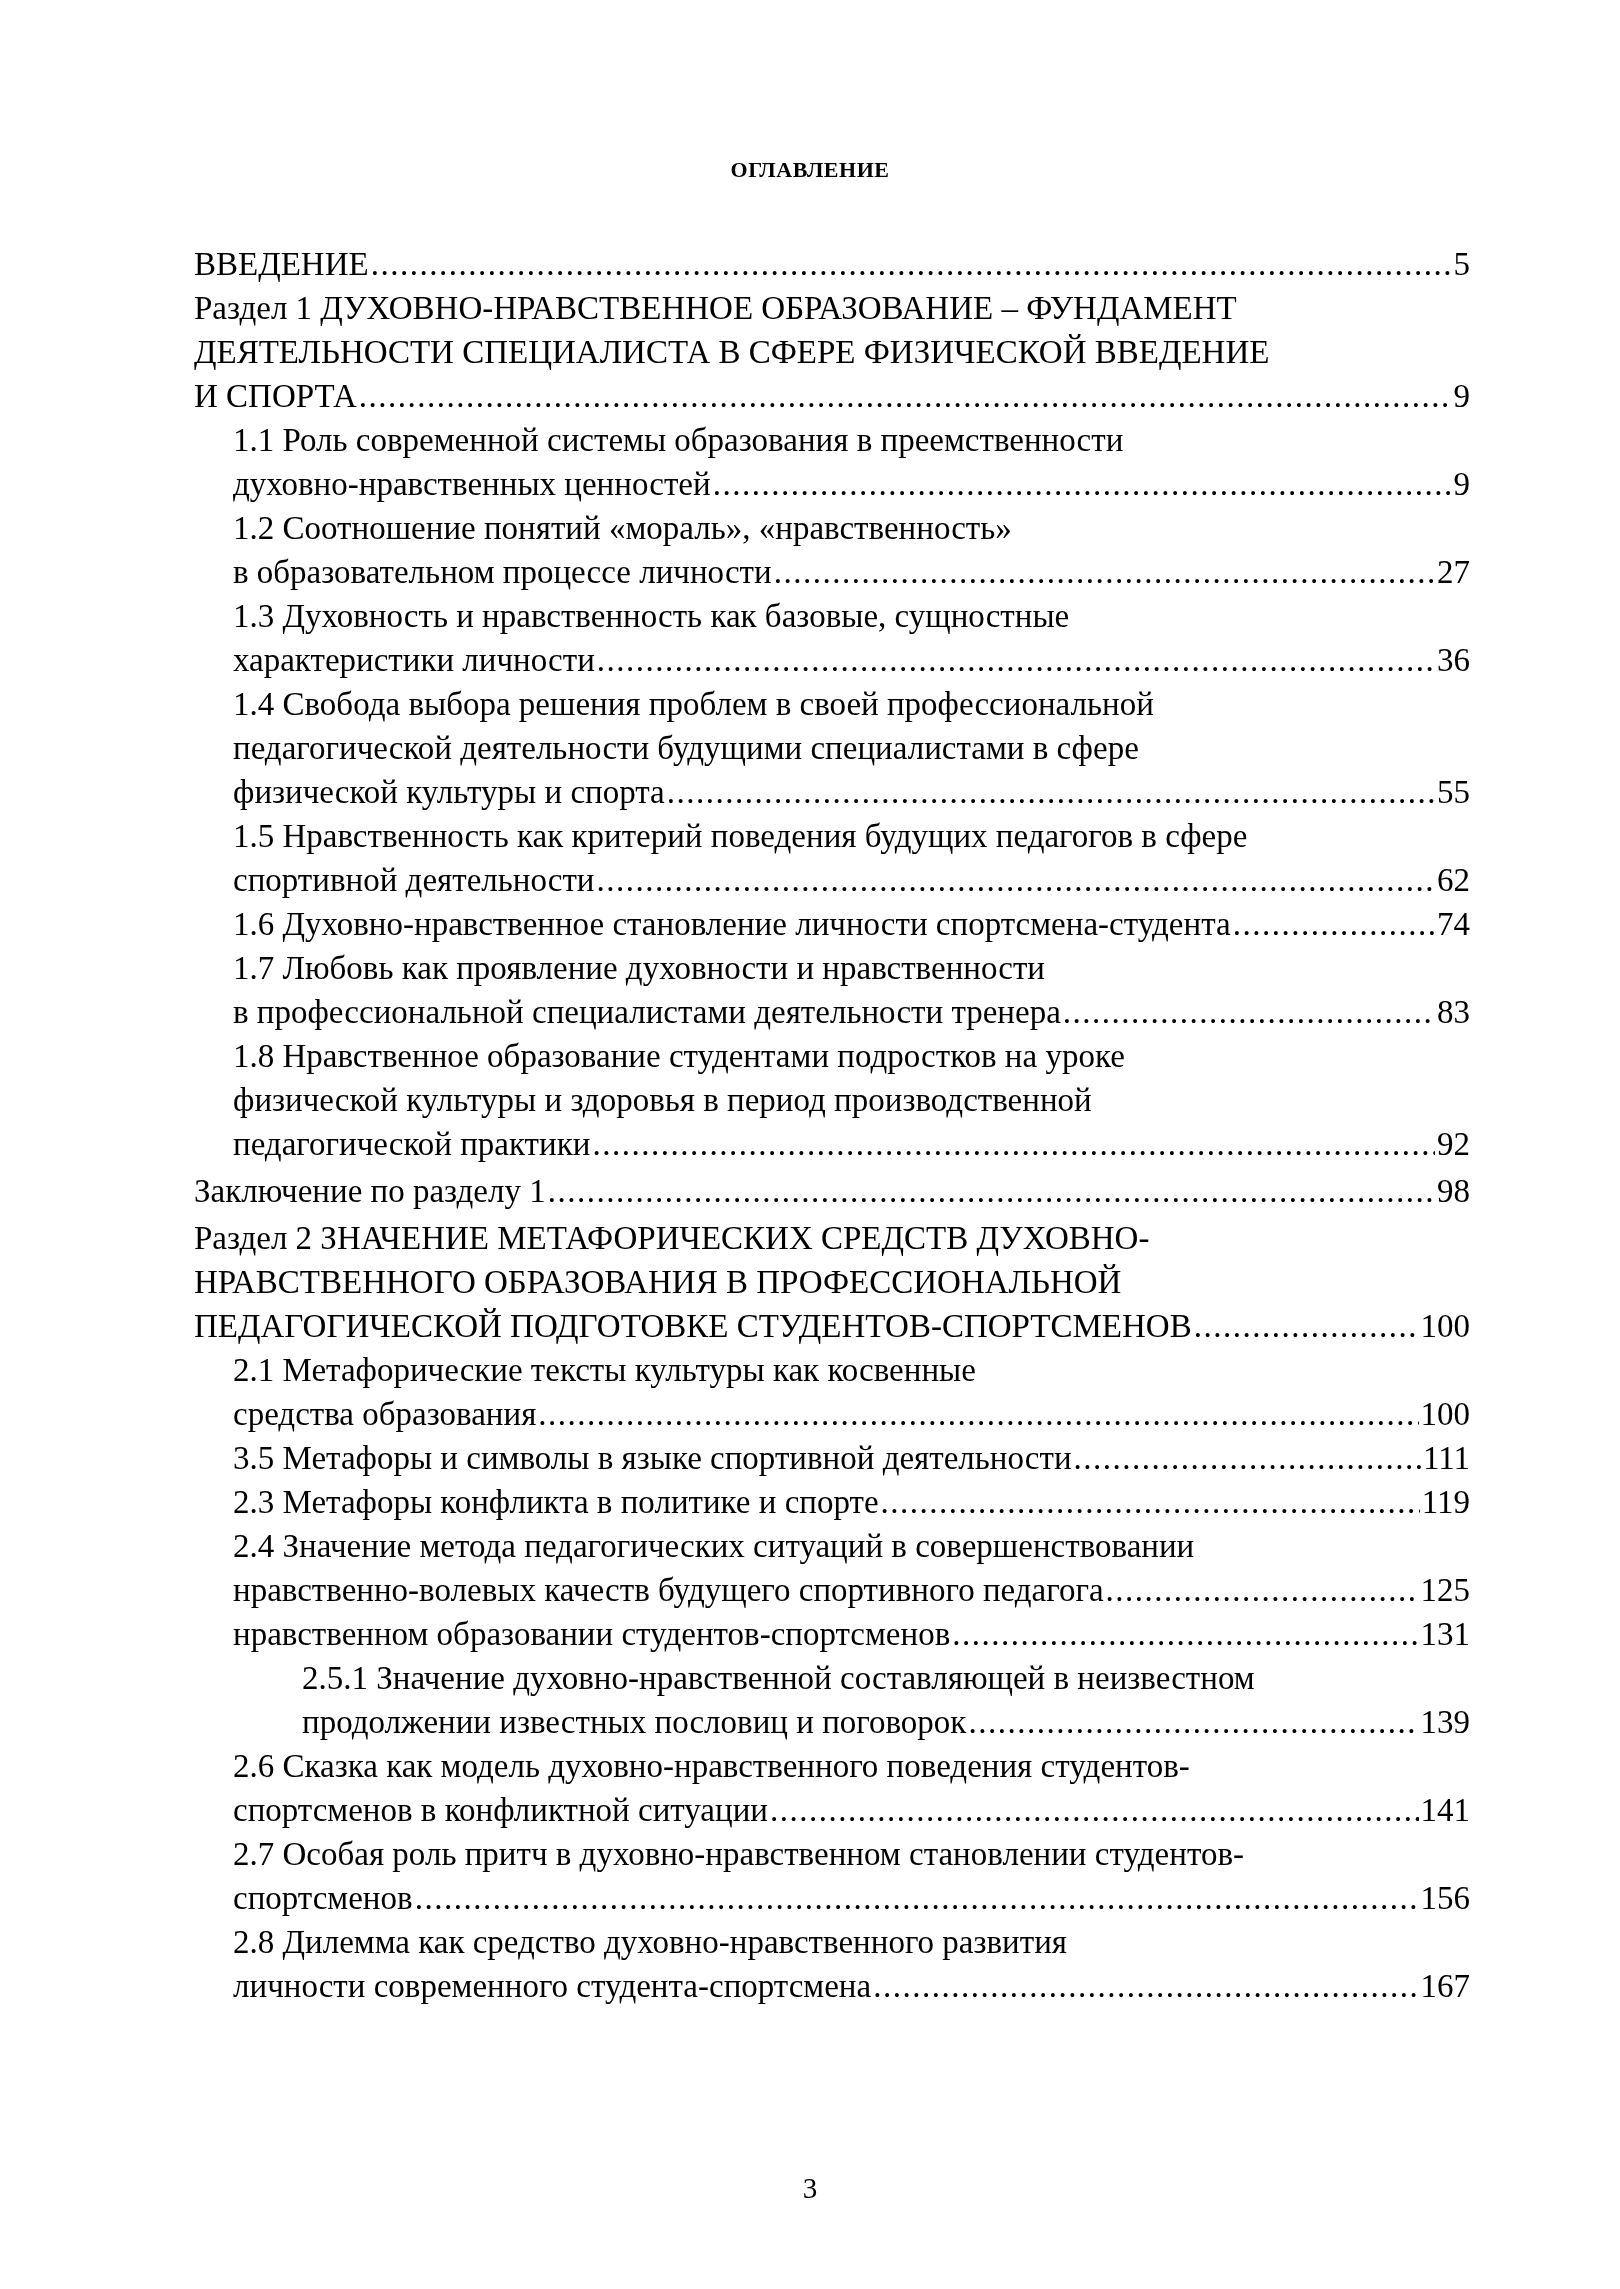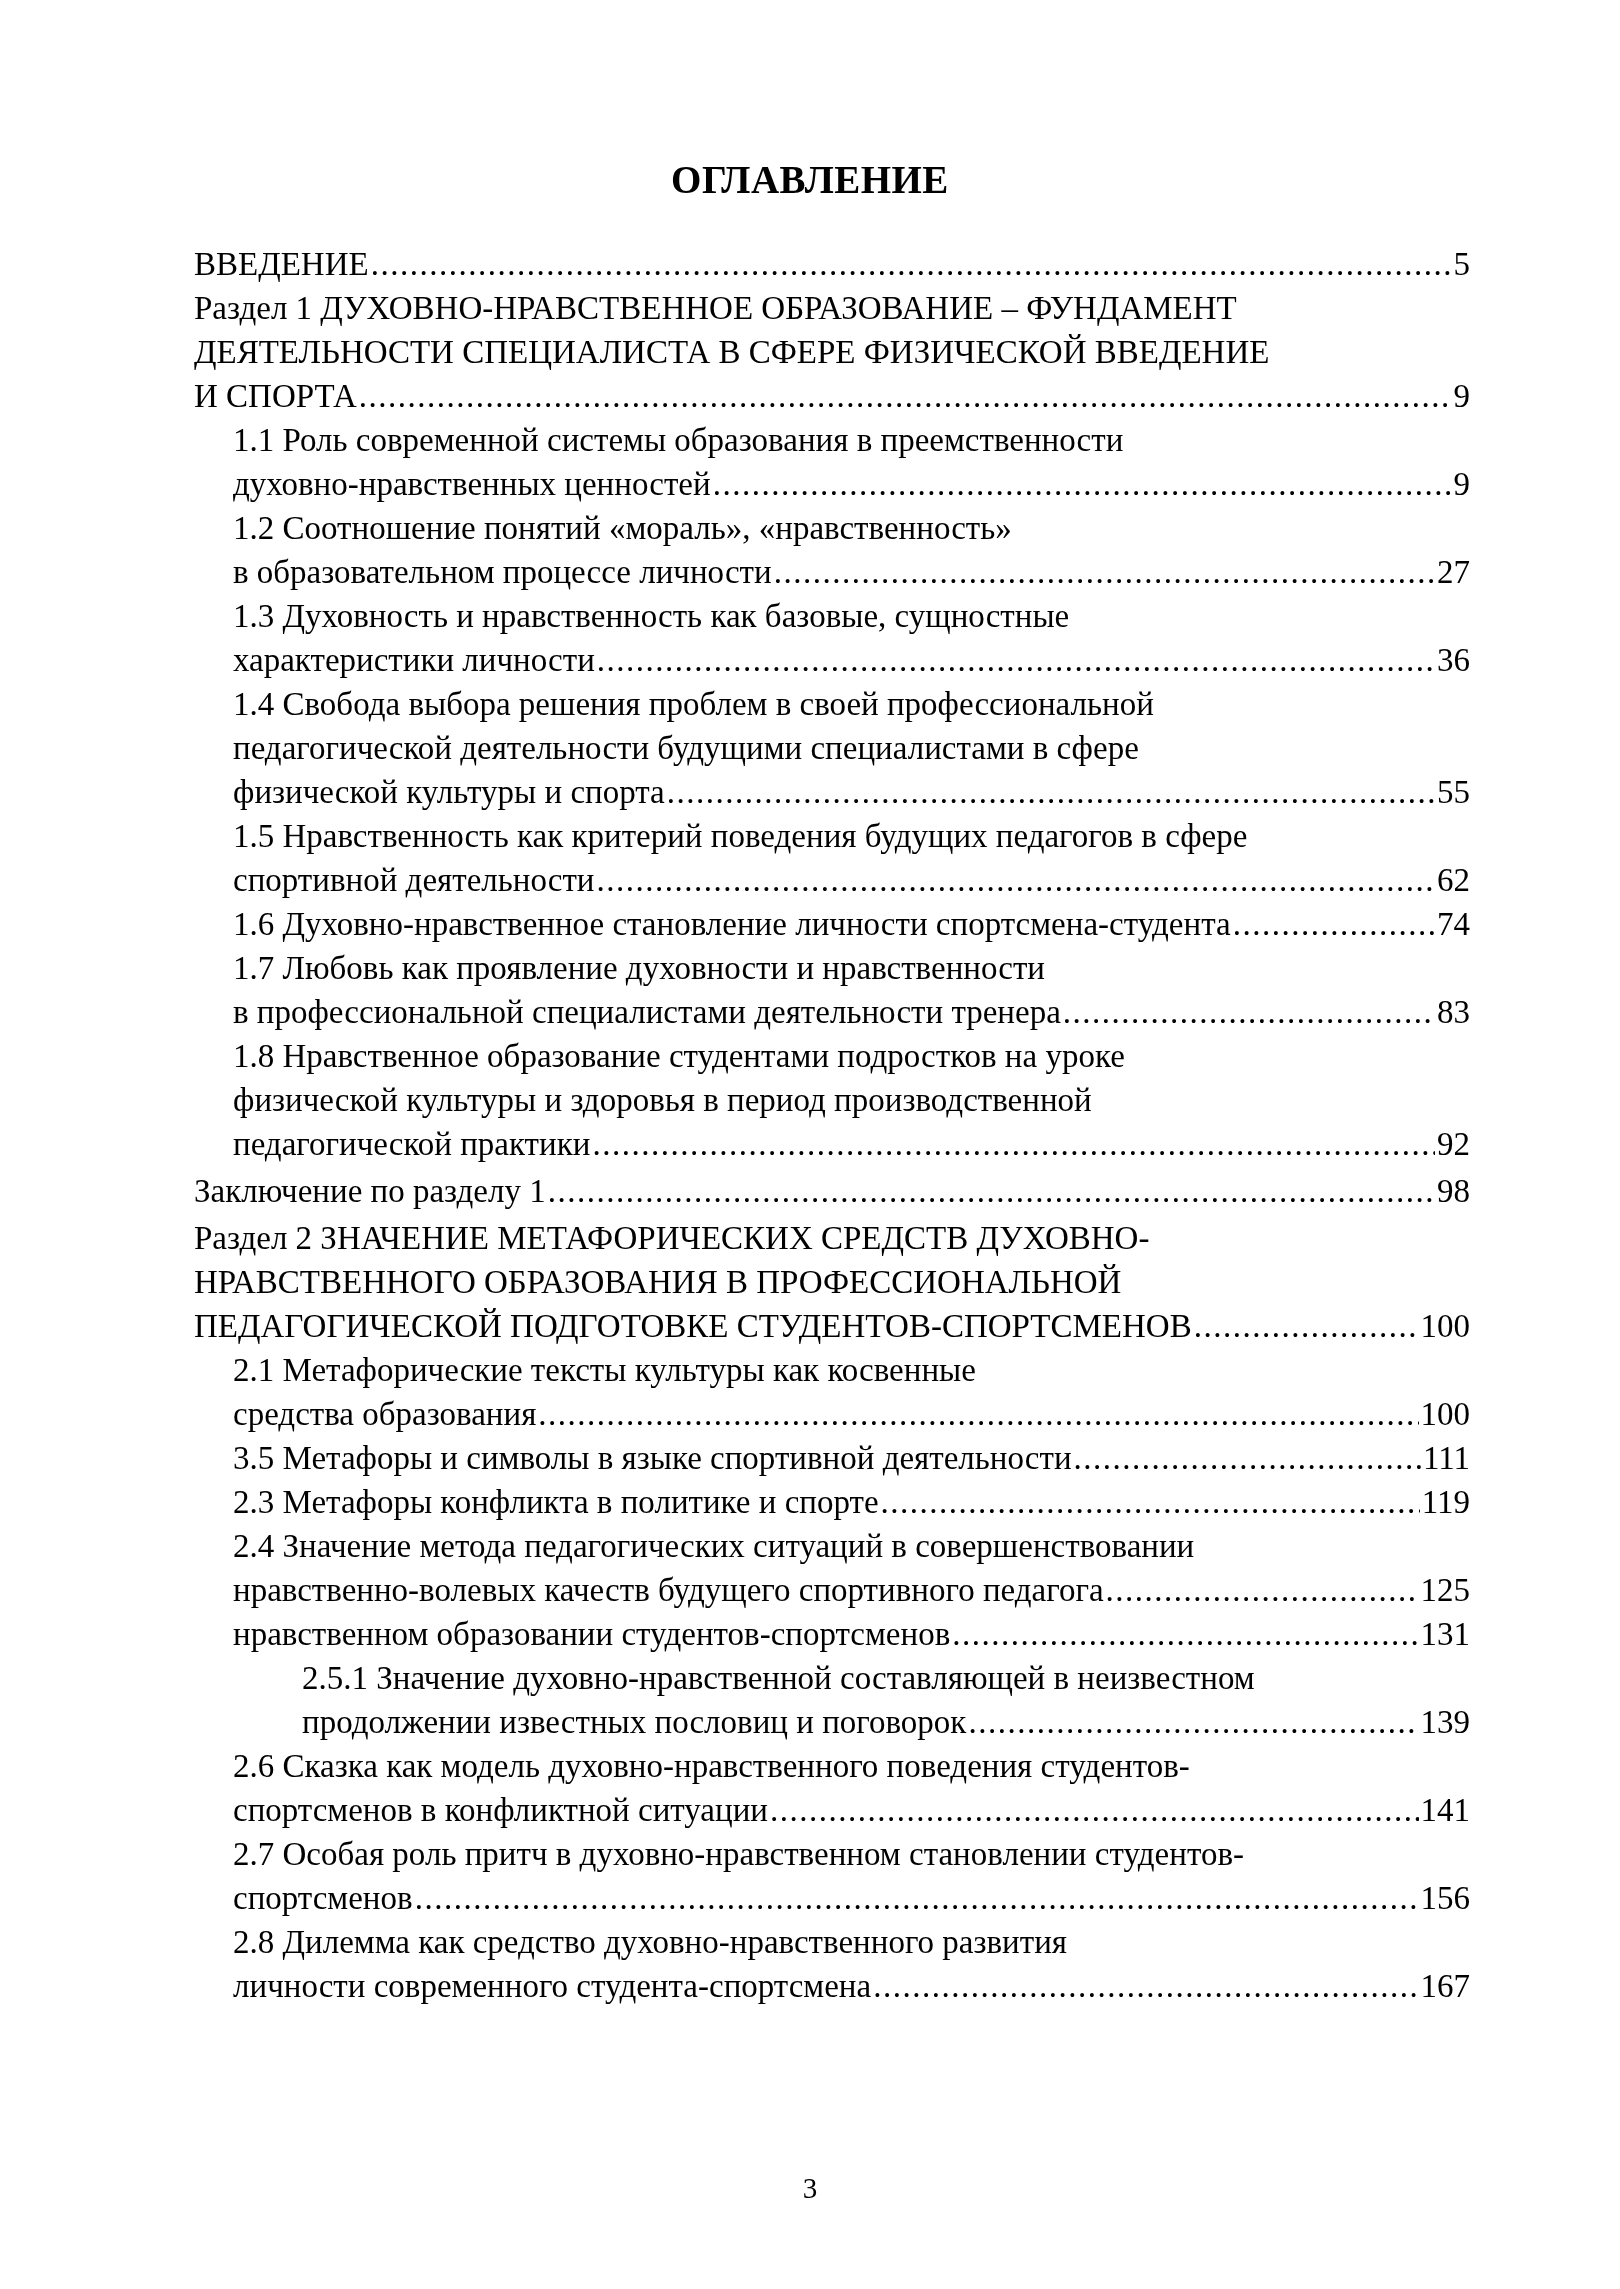--- a/index.html
+++ b/index.html
@@ -3,21 +3,21 @@
   <meta charset="utf-8">
   <style>
     html, body { margin: 0; padding: 0; background: #ffffff; }
     body {
       width: 1620px; height: 2290px; position: relative; overflow: hidden;
       font-family: "Liberation Serif", "DejaVu Serif", serif;
       color: #000000;
     }
     .title {
       position: absolute; left: 0; right: 0; top: 157px;
-      text-align: center; font-weight: bold; font-size: 39px; letter-spacing: 0.5px;
+      text-align: center; font-weight: bold; font-size: 22px; letter-spacing: 0.5px;
     }
     .toc {
       position: absolute; left: 194px; width: 1276px; top: 242px;
       font-size: 33px; line-height: 44px;
     }
     .entry { position: relative; }
     .entry.lvl1 { padding-left: 0; }
     .entry.lvl2 { padding-left: 39px; }
     .entry.lvl3 { padding-left: 108px; }
     .entry .line { display: block; white-space: nowrap; }

